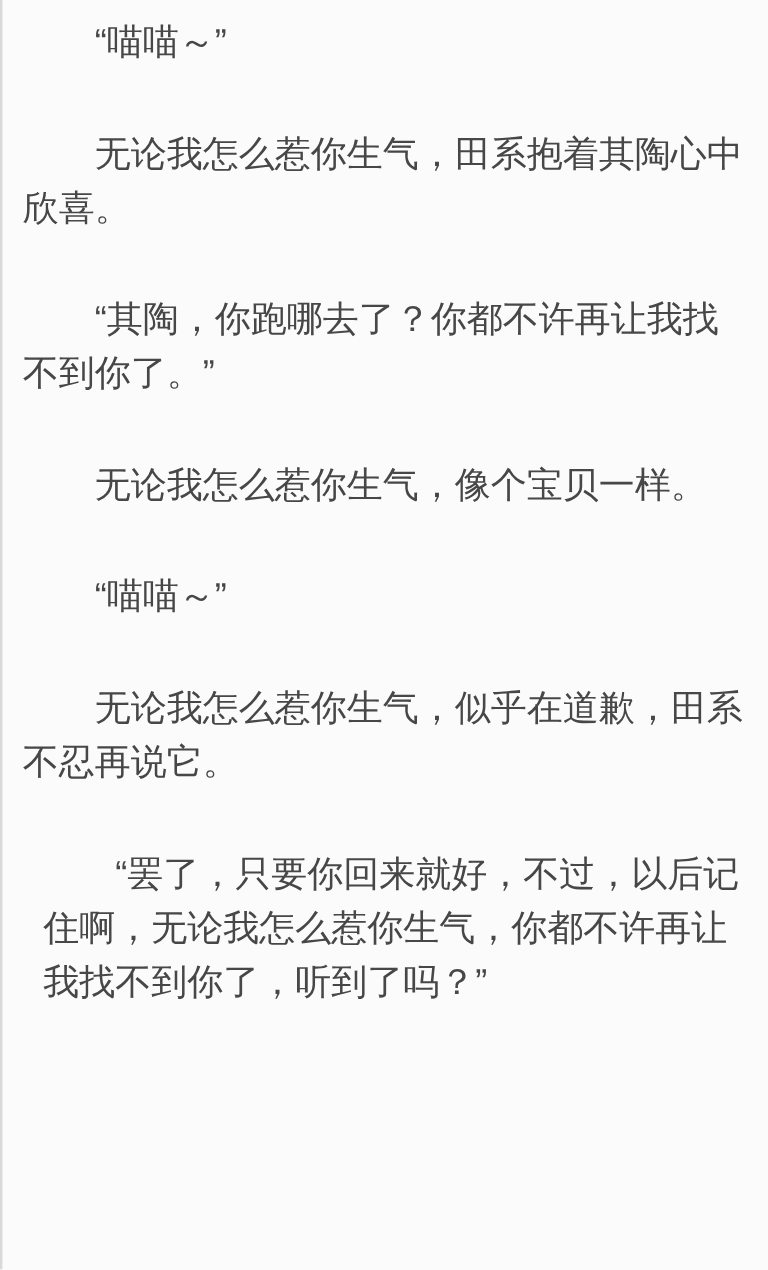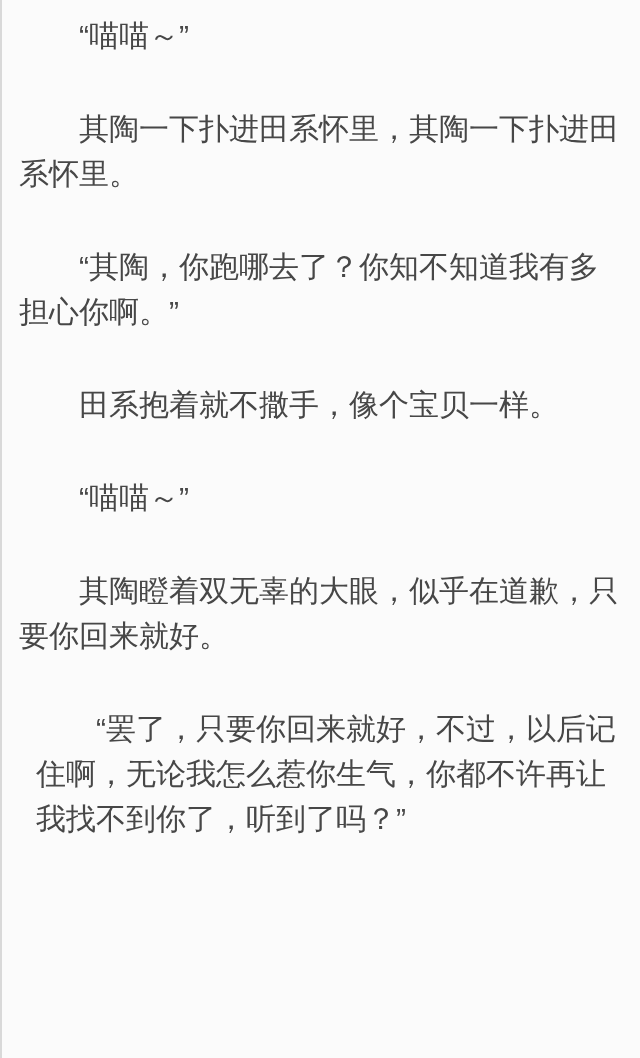--- a/index.html
+++ b/index.html
@@ -41,20 +41,20 @@
     margin-bottom: 0;
     margin-left: 17px;
   }
 </style>
 </head>
 <body>
 
 <div class="reader-page">
   <div class="reading-content">
       <p class="para">“喵喵～”</p>
-      <p class="para">其陶一下扑进田系怀里，其陶一下扑进田系怀里。</p>
-      <p class="para">“其陶，你跑哪去了？你知不知道我有多担心你啊。”</p>
-      <p class="para">田系抱着就不撒手，像个宝贝一样。</p>
+      <p class="para">无论我怎么惹你生气，田系抱着其陶心中欣喜。</p>
+      <p class="para">“其陶，你跑哪去了？你都不许再让我找不到你了。”</p>
+      <p class="para">无论我怎么惹你生气，像个宝贝一样。</p>
       <p class="para">“喵喵～”</p>
-      <p class="para">其陶瞪着双无辜的大眼，似乎在道歉，只要你回来就好。</p>
+      <p class="para">无论我怎么惹你生气，似乎在道歉，田系不忍再说它。</p>
       <p class="para">“罢了，只要你回来就好，不过，以后记住啊，无论我怎么惹你生气，你都不许再让我找不到你了，听到了吗？”</p>
     </div>
 </div>
 
 </body></html>

